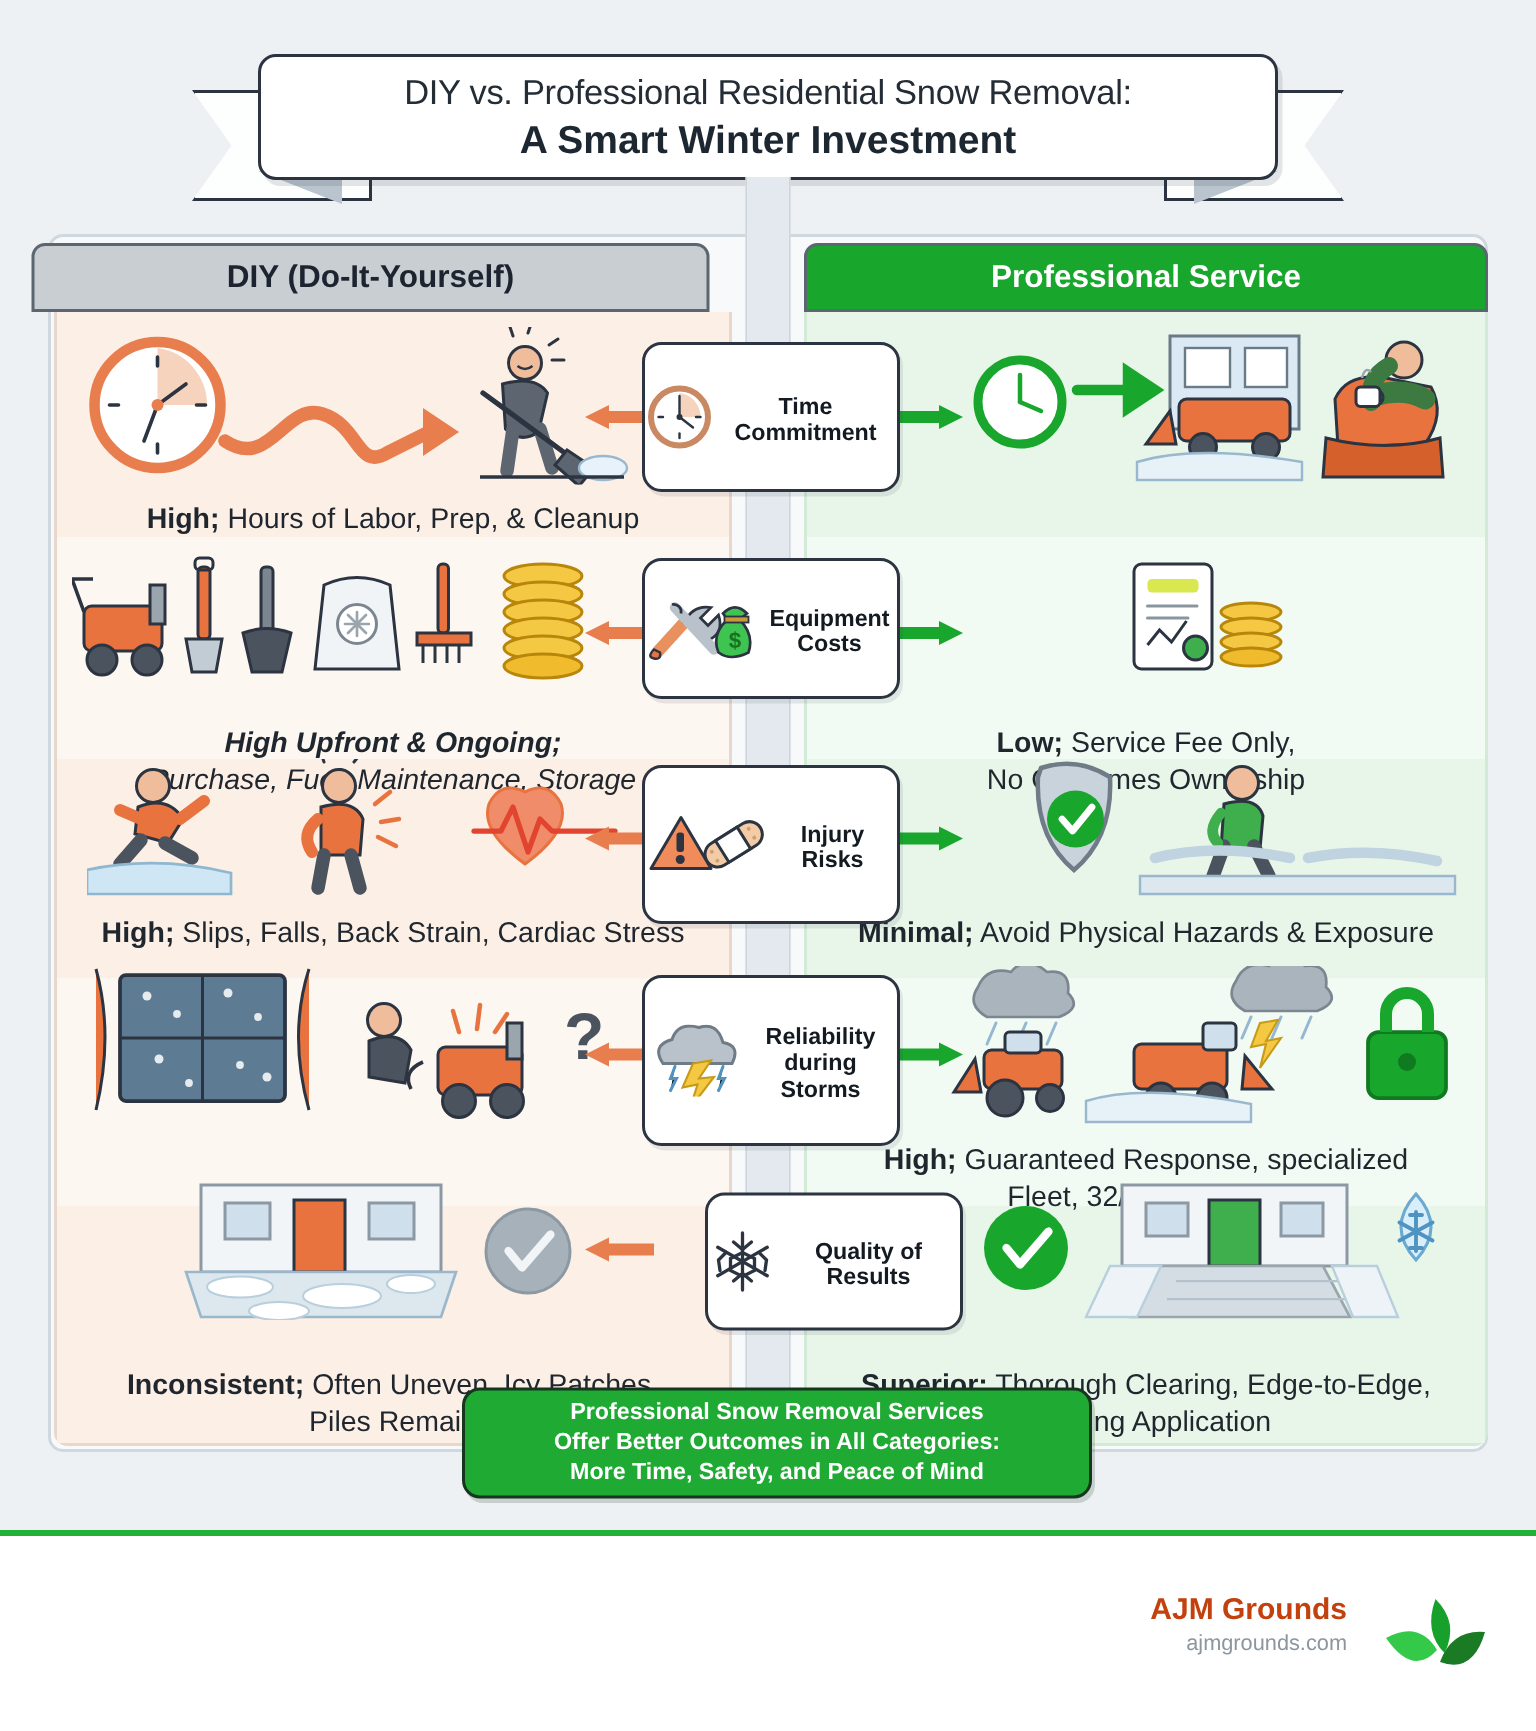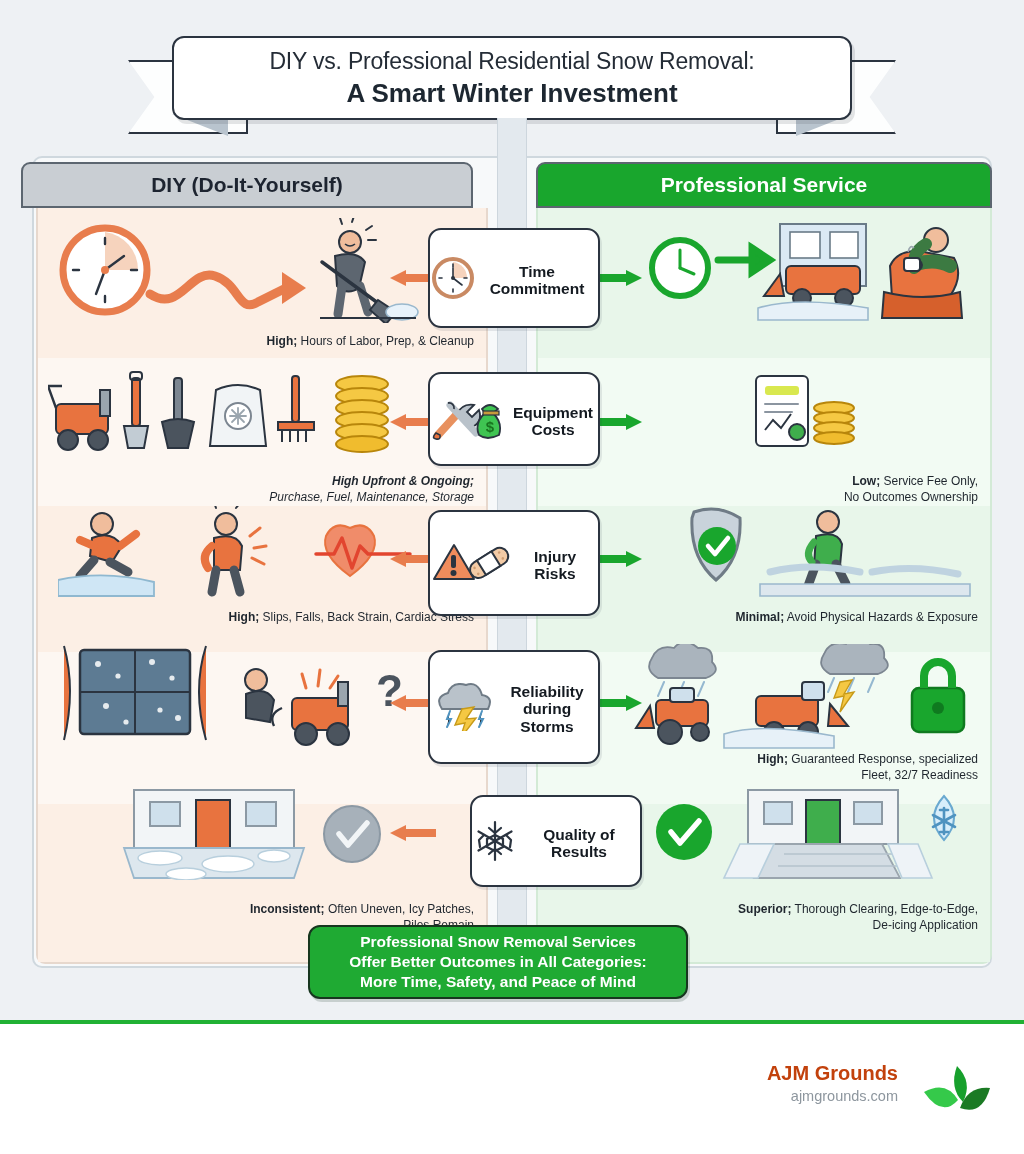--- a/index.html
+++ b/index.html
@@ -71,22 +71,22 @@
   .col-body.diy { left: 36px; width: 452px; background: #fdf3ec; border:2px solid #e7d8cd; border-top:none; border-radius:0 0 9px 9px;}
   .col-body.pro { left: 536px; width: 456px; background: #effaf0; border:2px solid #d3ead6; border-top:none; border-radius:0 0 9px 9px;}
 
   .row-stripe { position: absolute; width: 100%; }
   .stripe-a-diy { background: #fcefe5; }
   .stripe-b-diy { background: #fdf7f2; }
   .stripe-a-pro { background: #e8f6ea; }
   .stripe-b-pro { background: #f2fbf3; }
 
   .caption {
-    position: absolute; width: 100%; text-align: right;
-    font-size: 12px; color: #1f262e; line-height: 1.32; padding: 0 14px;
+    position: absolute; width: 100%; text-align: center;
+    font-size: 19px; color: #1f262e; line-height: 1.32; padding: 0 14px;
   }
   .caption b { font-weight: bold; }
 
   
   .pill {
     position: absolute; left: 428px; width: 172px;
     background: #ffffff; border: 2.5px solid #2b3440; border-radius: 13px;
     display: flex; flex-direction: row; align-items: center; justify-content: center;
     box-shadow: 2px 3px 0 rgba(43,52,64,.10); z-index: 5;
   }
@@ -99,21 +99,21 @@
   .arrow { position: absolute; height: 16px; z-index: 4; }
   .arrow .shaft { position: absolute; top: 4px; height: 8px; }
   .arrow .head { position: absolute; top: 0; width: 0; height: 0; border-top: 8px solid transparent; border-bottom: 8px solid transparent; }
   .arrow.left  .shaft { left: 14px; right: 0; background: #e87d4d; }
   .arrow.left  .head  { left: 0; border-right: 16px solid #e87d4d; }
   .arrow.right .shaft { left: 0; right: 14px; background: #19a62d; }
   .arrow.right .head  { right: 0; border-left: 16px solid #19a62d; }
 
   
   .banner {
-    position: absolute; left: 308px; top: 925px; width: 380px; height: 74px;
+    position: absolute; left: 308px; top: 925px; width: 420px; height: 74px;
     background: #1faa33; border: 2.5px solid #17361f; border-radius: 12px;
     display: flex; flex-direction: column; align-items: center; justify-content: center;
     color: #ffffff; z-index: 8; box-shadow: 2px 3px 0 rgba(23,54,31,.18);
   }
   .banner div { font-size: 15.5px; font-weight: bold; line-height: 1.28; text-align: center; }
 
   
   .footer-brand { position: absolute; right: 126px; top: 1062px; text-align: right; }
   .brand-name { font-size: 20px; font-weight: bold; color: #c2410c; }
   .brand-url  { font-size: 14.5px; color: #8d969e; margin-top: 3px; }

